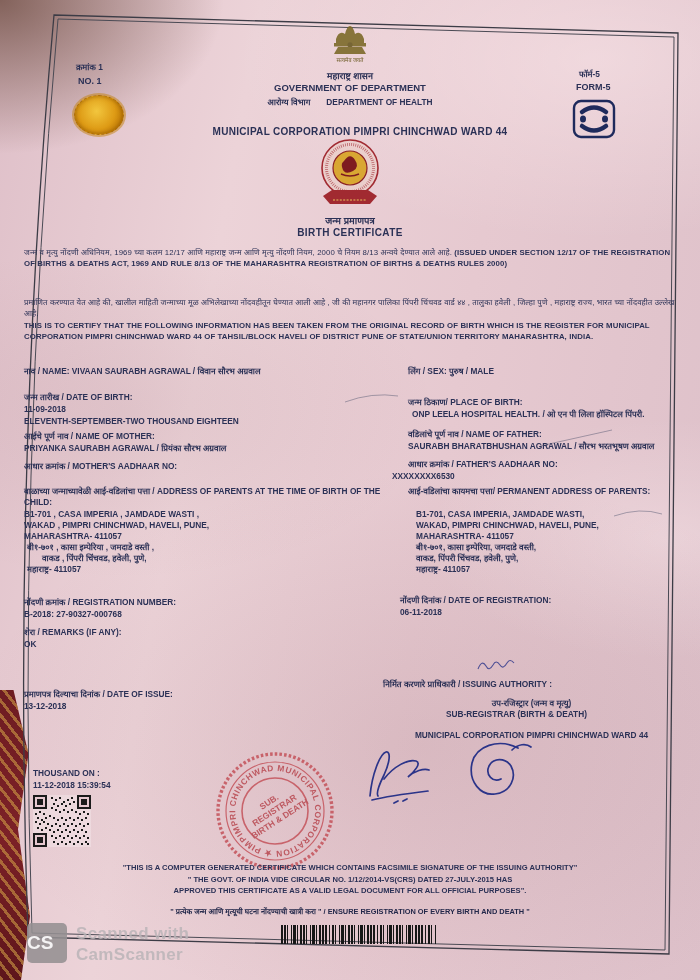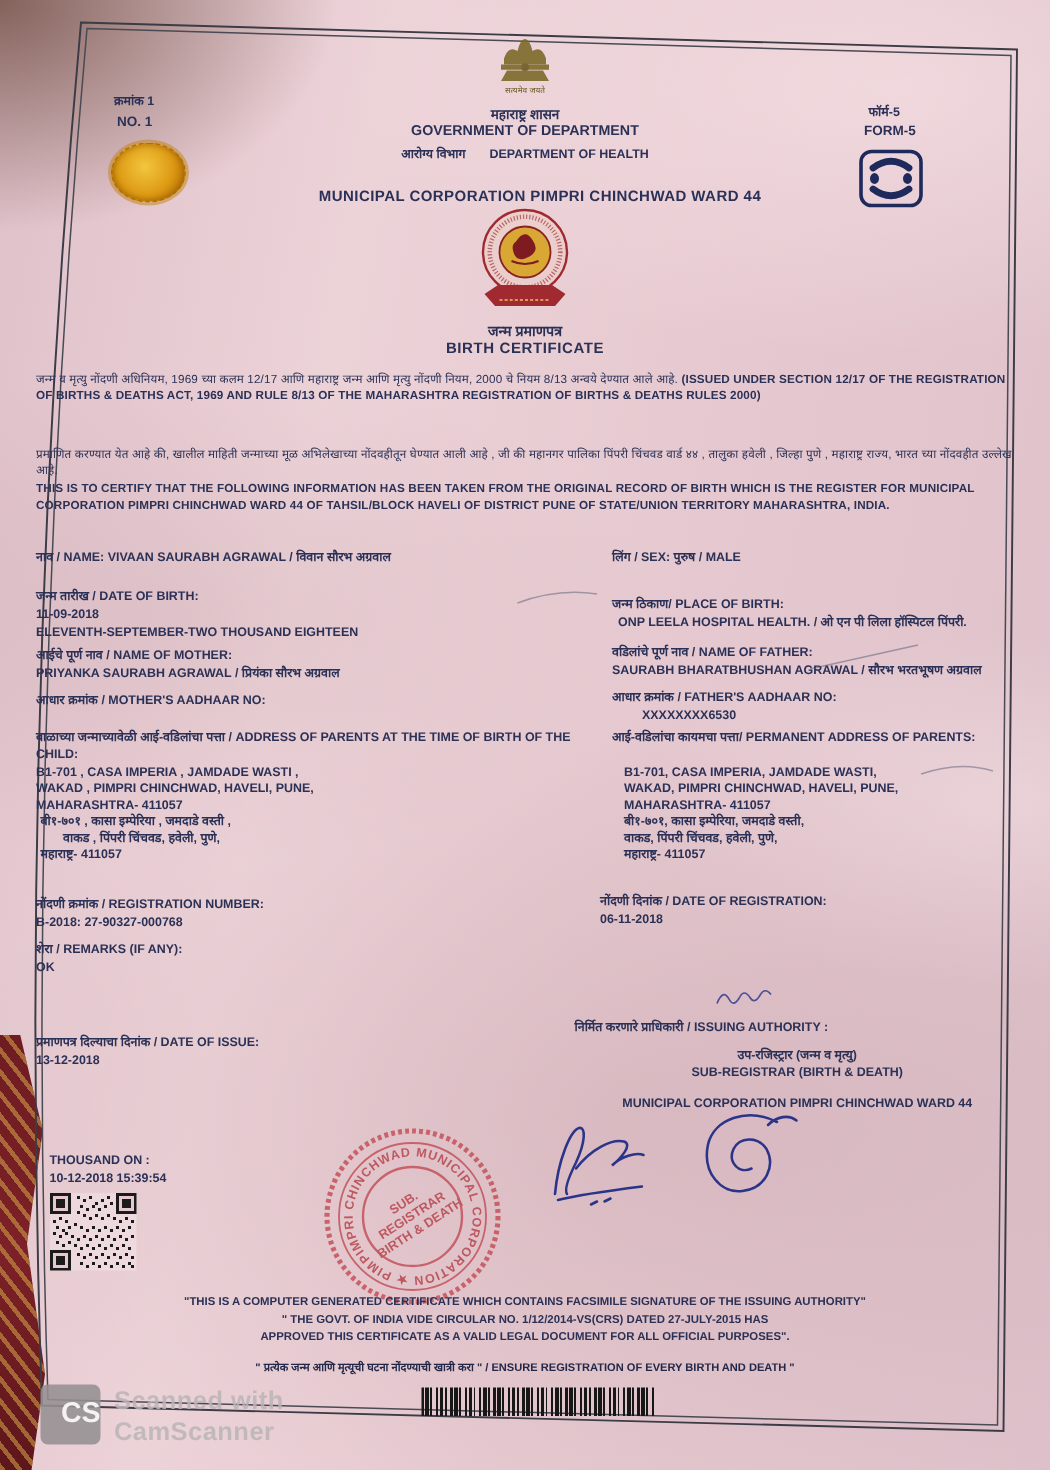--- a/index.html
+++ b/index.html
@@ -24,21 +24,21 @@
   .b{font-weight:bold;}
   .c{text-align:center;}
   .s7{font-size:7.8px;line-height:11.4px;}
   .s8{font-size:8.3px;line-height:11px;}
   .s9{font-size:9px;}
   .s95{font-size:9.5px;}
   .s10{font-size:10px;}
   .para{letter-spacing:.1px;}
   .wm{color:rgba(186,180,183,.85);font-size:17px;font-weight:bold;letter-spacing:.3px;}
   .csbadge{width:40px;height:40px;border-radius:5px;background:rgba(148,143,146,.88);
-    color:#f4f2f3;font-size:19px;font-weight:bold;display:flex;align-items:center;justify-content:flex-end;}
+    color:#f4f2f3;font-size:19px;font-weight:bold;display:flex;align-items:center;justify-content:flex-start;}
   .goldseal{width:48px;height:38px;border-radius:50%;
     background:radial-gradient(circle at 45% 40%, #f2c63e, #de9b15 52%, #c47f08 74%, #a86a06);
     box-shadow:0 0 0 2px rgba(196,130,12,.5), inset 0 0 4px rgba(120,70,0,.6);
     border:1.5px dashed rgba(168,106,6,.9);}
   .barcode{width:156px;height:19px;
     background:repeating-linear-gradient(90deg,#171717 0 1.5px,transparent 1.5px 2.6px,#171717 2.6px 5px,transparent 5px 6px,#171717 6px 7.2px,transparent 7.2px 9.6px);}
   .deptrow{display:flex;gap:16px;justify-content:center;}
 </style>
 </head>
 <body>
@@ -117,21 +117,21 @@
 <div class="abs ink b s8" style="left:412px;top:409px">ONP LEELA HOSPITAL HEALTH. / ओ एन पी लिला हॉस्पिटल पिंपरी.</div>
 
 <div class="abs ink b s8" style="left:24px;top:431px">आईचे पूर्ण नाव / NAME OF MOTHER:</div>
 <div class="abs ink b s8" style="left:24px;top:443px">PRIYANKA SAURABH AGRAWAL / प्रियंका सौरभ अग्रवाल</div>
 <div class="abs ink b s8" style="left:408px;top:429px">वडिलांचे पूर्ण नाव / NAME OF FATHER:</div>
 <div class="abs ink b s8" style="left:408px;top:441px">SAURABH BHARATBHUSHAN AGRAWAL / सौरभ भरतभूषण अग्रवाल</div>
 
 <div class="abs ink b s8" style="left:24px;top:461px">आधार क्रमांक / MOTHER'S AADHAAR NO:</div>
 <div class="abs ink b s8" style="left:24px;top:473px"></div>
 <div class="abs ink b s8" style="left:408px;top:459px">आधार क्रमांक / FATHER'S AADHAAR NO:</div>
-<div class="abs ink b s8" style="left:428px;top:471px">XXXXXXXX6530</div>
+<div class="abs ink b s8" style="left:392px;top:471px">XXXXXXXX6530</div>
 
 <div class="abs ink b s8" style="left:24px;top:486px;width:382px">बाळाच्या जन्माच्यावेळी आई-वडिलांचा पत्ता  / ADDRESS OF PARENTS AT THE TIME OF BIRTH OF THE CHILD:</div>
 <div class="abs ink b s8" style="left:24px;top:509px">B1-701 , CASA IMPERIA , JAMDADE WASTI ,</div>
 <div class="abs ink b s8" style="left:24px;top:520px">WAKAD , PIMPRI CHINCHWAD, HAVELI, PUNE,</div>
 <div class="abs ink b s8" style="left:24px;top:531px">MAHARASHTRA- 411057</div>
 <div class="abs ink b s8" style="left:27px;top:542px">बी१-७०१ , कासा इम्पेरिया , जमदाडे वस्ती ,</div>
 <div class="abs ink b s8" style="left:42px;top:553px">वाकड , पिंपरी चिंचवड, हवेली, पुणे,</div>
 <div class="abs ink b s8" style="left:27px;top:564px">महाराष्ट्र- 411057</div>
 
 <div class="abs ink b s8" style="left:408px;top:486px;width:272px">आई-वडिलांचा कायमचा पत्ता/ PERMANENT ADDRESS OF PARENTS:</div>
@@ -152,40 +152,40 @@
 
 <svg class="abs" style="left:474px;top:654px" width="48" height="20" viewBox="0 0 48 20">
   <path d="M4 15 q4 -10 8 -3 q3 6 7 -1 q3 -6 7 0 q3 5 7 -2 q3 -5 7 0" fill="none" stroke="#2b3489" stroke-width="1.1" opacity=".8"></path>
 </svg>
 
 <div class="abs ink b s8" style="left:24px;top:689px">प्रमाणपत्र दिल्याचा दिनांक  / DATE OF ISSUE:</div>
 <div class="abs ink b s8" style="left:24px;top:701px">13-12-2018</div>
 
 <div class="abs ink b s8" style="left:383px;top:679px">निर्मित करणारे प्राधिकारी /  ISSUING AUTHORITY :</div>
 <div class="abs ink b s8 c" style="left:383px;top:698px;width:297px">उप-रजिस्ट्रार (जन्म व मृत्यु)</div>
-<div class="abs ink b s8 c" style="left:383px;top:709px;width:297px">SUB-REGISTRAR (BIRTH &amp; DEATH)</div>
+<div class="abs ink b s8 c" style="left:368px;top:709px;width:297px">SUB-REGISTRAR (BIRTH &amp; DEATH)</div>
 <div class="abs ink b s8 c" style="left:383px;top:730px;width:297px">MUNICIPAL CORPORATION PIMPRI CHINCHWAD WARD 44</div>
 
 <svg class="abs" style="left:213px;top:749px" width="124" height="124" viewBox="0 0 124 124" opacity="0.88">
   <circle cx="62" cy="62" r="57" fill="none" stroke="#c5565e" stroke-width="3.4" stroke-dasharray="2.6 2.1"></circle>
   <circle cx="62" cy="62" r="49" fill="none" stroke="#c5565e" stroke-width="1.2"></circle>
   <circle cx="62" cy="62" r="33" fill="none" stroke="#c5565e" stroke-width="1.6"></circle>
   <path id="ringpath" d="M33.8 90.2 A40 40 0 1 1 33.9 90.3" fill="none"></path>
   <text font-size="8.4" font-weight="bold" fill="#b94a52" letter-spacing="0.6" font-family="Liberation Sans, sans-serif">
     <textPath href="#ringpath">PIMPRI CHINCHWAD MUNICIPAL CORPORATION ★ PIMPRI-18 ★</textPath>
   </text>
   <g transform="rotate(-33 62 62)" fill="#b94a52" font-weight="bold" font-size="8.6" text-anchor="middle" font-family="Liberation Sans, sans-serif">
     <text x="62" y="54">SUB.</text>
     <text x="62" y="64">REGISTRAR</text>
     <text x="62" y="74">BIRTH &amp; DEATH</text>
   </g>
 </svg>
 
 <div class="abs ink b s8" style="left:33px;top:768px">THOUSAND ON :</div>
-<div class="abs ink b s8" style="left:33px;top:780px">10-12-2018 15:39:54</div>
+<div class="abs ink b s8" style="left:33px;top:780px">11-12-2018 15:39:54</div>
 <svg class="abs" style="left:33px;top:795px" width="58" height="52" viewBox="0 0 29 26" shape-rendering="crispEdges">
   <rect x="0" y="0" width="29" height="26" fill="rgba(255,255,255,.25)"></rect>
   <g fill="#1b1b1b">
     <rect x="0" y="0" width="7" height="7"></rect>
       <rect x="22" y="0" width="7" height="7"></rect>
       <rect x="0" y="19" width="7" height="7"></rect>
     <path d="M9 1h1v1H9z M11 2h1v1h-1z M13 1h1v1h-1z M15 3h1v1h-1z M17 2h1v1h-1z M19 1h1v1h-1z M10 4h1v1h-1z M12 5h1v1h-1z M14 4h1v1h-1z M16 5h1v1h-1z M18 4h1v1h-1z M20 3h1v1h-1z M9 6h1v1H9z M11 7h1v1h-1z M13 8h1v1h-1z M15 7h1v1h-1z M17 8h1v1h-1z M19 7h1v1h-1z M21 8h1v1h-1z M23 9h1v1h-1z M25 8h1v1h-1z M27 9h1v1h-1z M1 9h1v1H1z M3 8h1v1H3z M5 9h1v1H5z M2 11h1v1H2z M4 12h1v1H4z M6 11h1v1H6z M8 10h1v1H8z M10 11h1v1h-1z M12 12h1v1h-1z M14 11h1v1h-1z M16 12h1v1h-1z M18 11h1v1h-1z M20 12h1v1h-1z M22 11h1v1h-1z M24 12h1v1h-1z M26 11h1v1h-1z M1 13h1v1H1z M3 14h1v1H3z M5 13h1v1H5z M7 14h1v1H7z M9 15h1v1H9z M11 14h1v1h-1z M13 15h1v1h-1z M15 14h1v1h-1z M17 15h1v1h-1z M19 14h1v1h-1z M21 15h1v1h-1z M23 14h1v1h-1z M25 15h1v1h-1z M27 14h1v1h-1z M2 16h1v1H2z M4 17h1v1H4z M6 16h1v1H6z M8 17h1v1H8z M10 18h1v1h-1z M12 17h1v1h-1z M14 18h1v1h-1z M16 17h1v1h-1z M18 18h1v1h-1z M20 17h1v1h-1z M22 18h1v1h-1z M24 17h1v1h-1z M26 18h1v1h-1z M9 20h1v1H9z M11 21h1v1h-1z M13 20h1v1h-1z M15 21h1v1h-1z M17 20h1v1h-1z M19 21h1v1h-1z M21 20h1v1h-1z M23 21h1v1h-1z M25 20h1v1h-1z M27 21h1v1h-1z M10 23h1v1h-1z M12 24h1v1h-1z M14 23h1v1h-1z M16 24h1v1h-1z M18 23h1v1h-1z M20 24h1v1h-1z M22 23h1v1h-1z M24 24h1v1h-1z M26 23h1v1h-1z M27 24h1v1h-1z"></path>
   </g>
   <g fill="#e6c9d0">
       <rect x="1" y="1" width="5" height="5"></rect>

